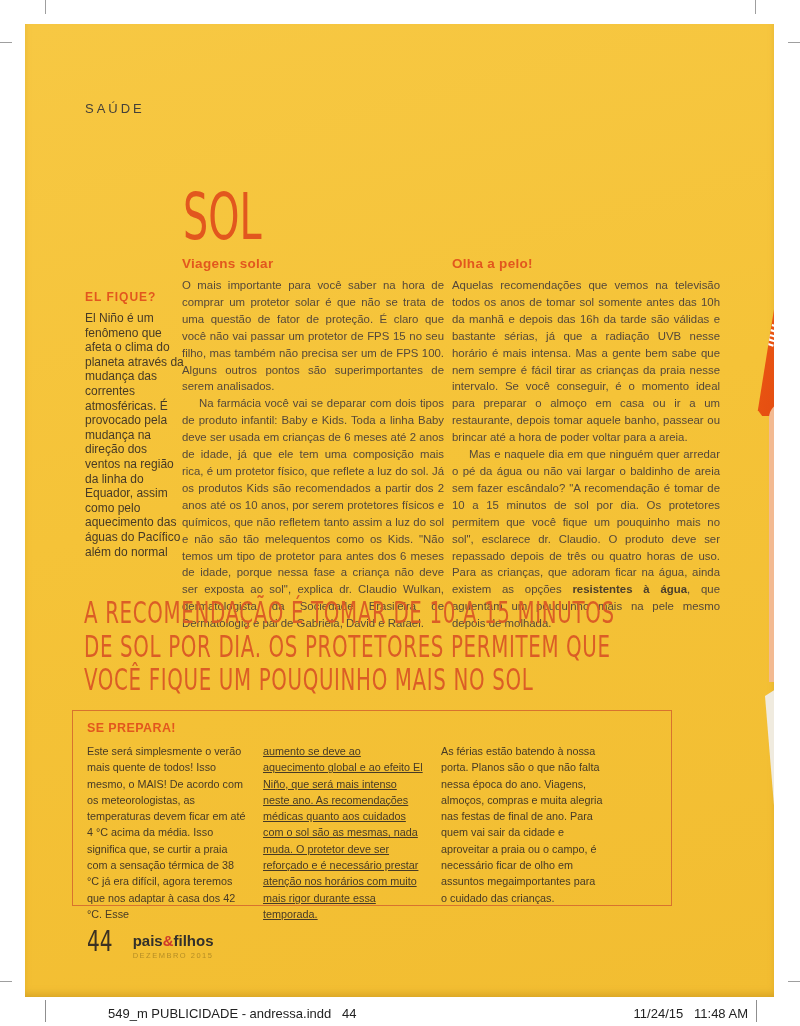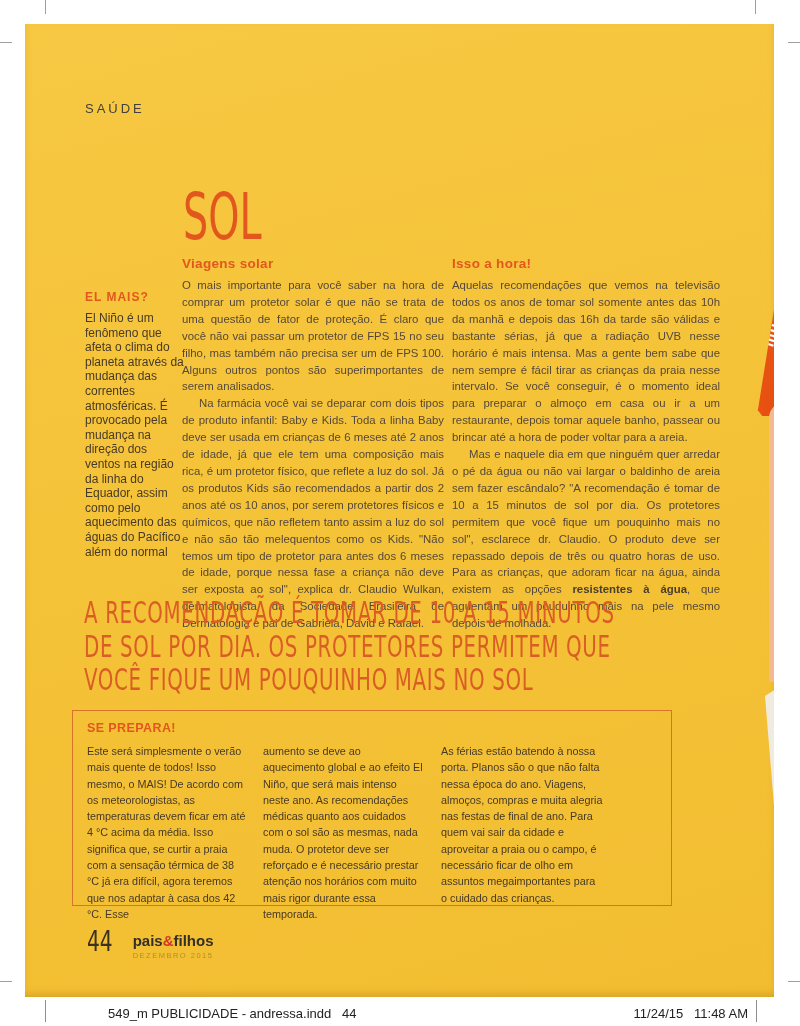--- a/index.html
+++ b/index.html
@@ -80,21 +80,21 @@
   }
   .prep-heading{
     position:absolute;left:14px;top:10px;color:var(--accent,#E2571E);
     font-weight:700;font-size:12.5px;letter-spacing:.4px;
   }
   .prep-col{
     position:absolute;top:32px;width:162px;
     font-size:10.8px;line-height:16.3px;color:var(--sidebar-text,#4c3f2a);
   }
   .prep-col.c1{left:14px;}
-  .prep-col.c2{left:190px;}
+  .prep-col.c2{left:190px;text-decoration:underline;}
   .prep-col.c3{left:368px;}
 
   
   .folio{left:62px;top:904px;display:flex;align-items:flex-start;}
   .folio-number{
     font-family:"DejaVu Sans",sans-serif;font-size:28px;color:#3b3122;
     transform:scaleX(.72);transform-origin:left top;line-height:28px;
   }
   .logo-stack{margin-left:10px;padding-top:5px;}
   .logo-line{font-size:15px;font-weight:700;color:var(--logo-text,#33302B);line-height:15px;}
@@ -140,32 +140,32 @@
 
 <div class="abs page">
 
   <div class="abs kicker">SAÚDE</div>
 
   <div class="abs display sol-title">
     <span>SOL</span>
   </div>
 
   <div class="abs sidebar">
-    <div class="sidebar-heading">EL MAIS?</div>
+    <div class="sidebar-heading">EL FIQUE?</div>
     <div class="sidebar-body">El Niño é um fenômeno que afeta o clima do planeta através da mudança das correntes atmosféricas. É provocado pela mudança na direção dos ventos na região da linha do Equador, assim como pelo aquecimento das águas do Pacífico além do normal</div>
   </div>
 
   <div class="abs cols">
     <div class="col col-1">
       <h3 class="col-heading">Viagens solar</h3>
       <p class="body-p">O mais importante para você saber na hora de comprar um protetor solar é que não se trata de uma questão de fator de proteção. É claro que você não vai passar um protetor de FPS 15 no seu filho, mas também não precisa ser um de FPS 100. Alguns outros pontos são superimportantes de serem analisados.</p>
       <p class="body-p indent">Na farmácia você vai se deparar com dois tipos de produto infantil: Baby e Kids. Toda a linha Baby deve ser usada em crianças de 6 meses até 2 anos de idade, já que ele tem uma composição mais rica, é um protetor físico, que reflete a luz do sol. Já os produtos Kids são recomendados a partir dos 2 anos até os 10 anos, por serem protetores físicos e químicos, que não refletem tanto assim a luz do sol e não são tão melequentos como os Kids. "Não temos um tipo de protetor para antes dos 6 meses de idade, porque nessa fase a criança não deve ser exposta ao sol", explica dr. Claudio Wulkan, dermatologista da Sociedade Brasileira de Dermatologia e pai de Gabriela, David e Rafael.</p>
     </div>
     <div class="col col-2">
-      <h3 class="col-heading">Isso a hora!</h3>
+      <h3 class="col-heading">Olha a pelo!</h3>
       <p class="body-p">Aquelas recomendações que vemos na televisão todos os anos de tomar sol somente antes das 10h da manhã e depois das 16h da tarde são válidas e bastante sérias, já que a radiação UVB nesse horário é mais intensa. Mas a gente bem sabe que nem sempre é fácil tirar as crianças da praia nesse intervalo. Se você conseguir, é o momento ideal para preparar o almoço em casa ou ir a um restaurante, depois tomar aquele banho, passear ou brincar até a hora de poder voltar para a areia.</p>
       <p class="body-p indent"><span>Mas e naquele dia em que ninguém quer arredar o pé da água ou não vai largar o baldinho de areia sem fazer escândalo? "A recomendação é tomar de 10 a 15 minutos de sol por dia. Os protetores permitem que você fique um pouquinho mais no sol", esclarece dr. Claudio. O produto deve ser repassado depois de três ou quatro horas de uso. Para as crianças, que adoram ficar na água, ainda existem as opções </span><b>resistentes à água</b><span>, que aguentam um pouquinho mais na pele mesmo depois de molhada.</span></p>
     </div>
   </div>
 
   <div class="abs quote">
     <span class="qline">A RECOMENDAÇÃO É TOMAR DE 10 A 15 MINUTOS</span>
     <span class="qline">DE SOL POR DIA. OS PROTETORES PERMITEM QUE</span>
     <span class="qline">VOCÊ FIQUE UM POUQUINHO MAIS NO SOL</span>
   </div>

